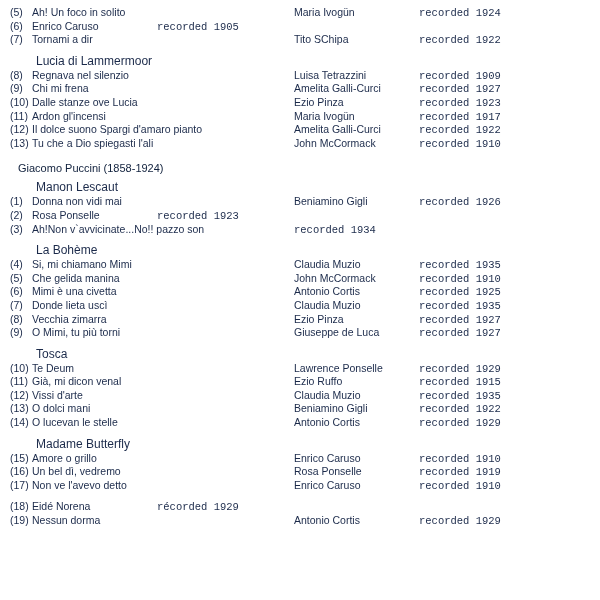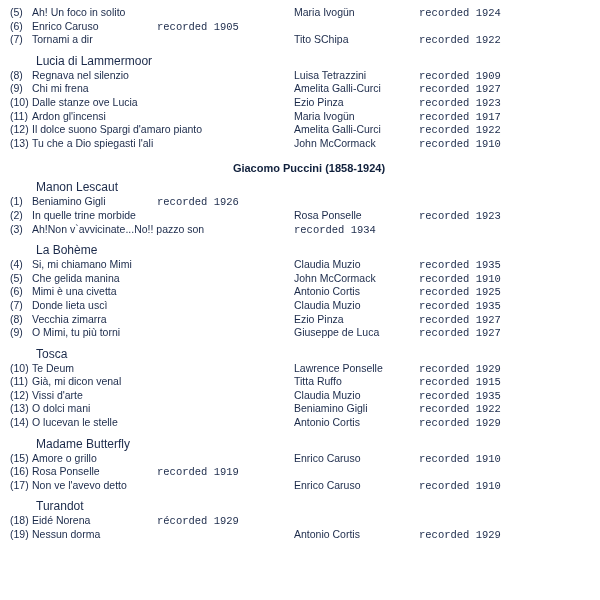--- a/index.html
+++ b/index.html
@@ -25,25 +25,24 @@
     margin-bottom: 2px;
   }
   .group-header {
     font-size: 12px;
     color: #1b2a4a;
     padding: 0 0 1px 36px;
     line-height: 13px;
   }
   .composer {
     font-size: 11px;
-    font-weight: bold;
+    font-weight: normal;
     color: #10203c;
     padding: 9px 0 6px 18px;
     line-height: 14px;
-    text-align: center;
   }
   .row {
     display: flex;
     align-items: baseline;
     line-height: 12.6px;
     font-size: 10.5px;
     color: #1b2a4a;
     white-space: nowrap;
   }
   .col-num {
@@ -132,26 +131,26 @@
           <span class="col-title">Tu che a Dio spiegasti  l'ali</span>
           <span class="col-artist">John McCormack</span>
           <span class="col-rec">recorded 1910</span>
         </div>
       </div>
       <div class="composer">Giacomo Puccini (1858-1924)</div>
       <div class="group">
         <div class="group-header">Manon Lescaut</div>
         <div class="row">
           <span class="col-num">(1)</span>
+          <span class="col-title">Donna non vidi mai</span>
           <span class="col-artist">Beniamino Gigli</span>
           <span class="col-rec">recorded 1926</span>
         </div>
         <div class="row">
           <span class="col-num">(2)</span>
-          <span class="col-title">In quelle trine morbide</span>
           <span class="col-artist">Rosa Ponselle</span>
           <span class="col-rec">recorded 1923</span>
         </div>
         <div class="row">
           <span class="col-num">(3)</span>
           <span class="col-title">Ah!Non v`avvicinate...No!! pazzo son</span>
           <span class="col-rec">recorded 1934</span>
         </div>
       </div>
       <div class="spacer-sm"></div>
@@ -199,21 +198,21 @@
         <div class="group-header">Tosca</div>
         <div class="row">
           <span class="col-num">(10)</span>
           <span class="col-title">Te Deum</span>
           <span class="col-artist">Lawrence Ponselle</span>
           <span class="col-rec">recorded 1929</span>
         </div>
         <div class="row">
           <span class="col-num">(11)</span>
           <span class="col-title">Già, mi dicon venal</span>
-          <span class="col-artist">Titta Ruffo</span>
+          <span class="col-artist">Ezio Ruffo</span>
           <span class="col-rec">recorded 1915</span>
         </div>
         <div class="row">
           <span class="col-num">(12)</span>
           <span class="col-title">Vissi d'arte</span>
           <span class="col-artist">Claudia Muzio</span>
           <span class="col-rec">recorded 1935</span>
         </div>
         <div class="row">
           <span class="col-num">(13)</span>
@@ -232,33 +231,33 @@
       <div class="group">
         <div class="group-header">Madame Butterfly</div>
         <div class="row">
           <span class="col-num">(15)</span>
           <span class="col-title">Amore o grillo</span>
           <span class="col-artist">Enrico Caruso</span>
           <span class="col-rec">recorded 1910</span>
         </div>
         <div class="row">
           <span class="col-num">(16)</span>
+          <span class="col-title">Un bel dì, vedremo</span>
           <span class="col-artist">Rosa Ponselle</span>
           <span class="col-rec">recorded 1919</span>
         </div>
         <div class="row">
           <span class="col-num">(17)</span>
           <span class="col-title">Non ve l'avevo detto</span>
           <span class="col-artist">Enrico Caruso</span>
           <span class="col-rec">recorded 1910</span>
         </div>
       </div>
       <div class="spacer-sm"></div>
       <div class="group">
-        <div class="group-header">Turandot</div>
         <div class="row">
           <span class="col-num">(18)</span>
           <span class="col-artist">Eidé Norena</span>
           <span class="col-rec">récorded 1929</span>
         </div>
         <div class="row">
           <span class="col-num">(19)</span>
           <span class="col-title">Nessun dorma</span>
           <span class="col-artist">Antonio Cortis</span>
           <span class="col-rec">recorded 1929</span>

